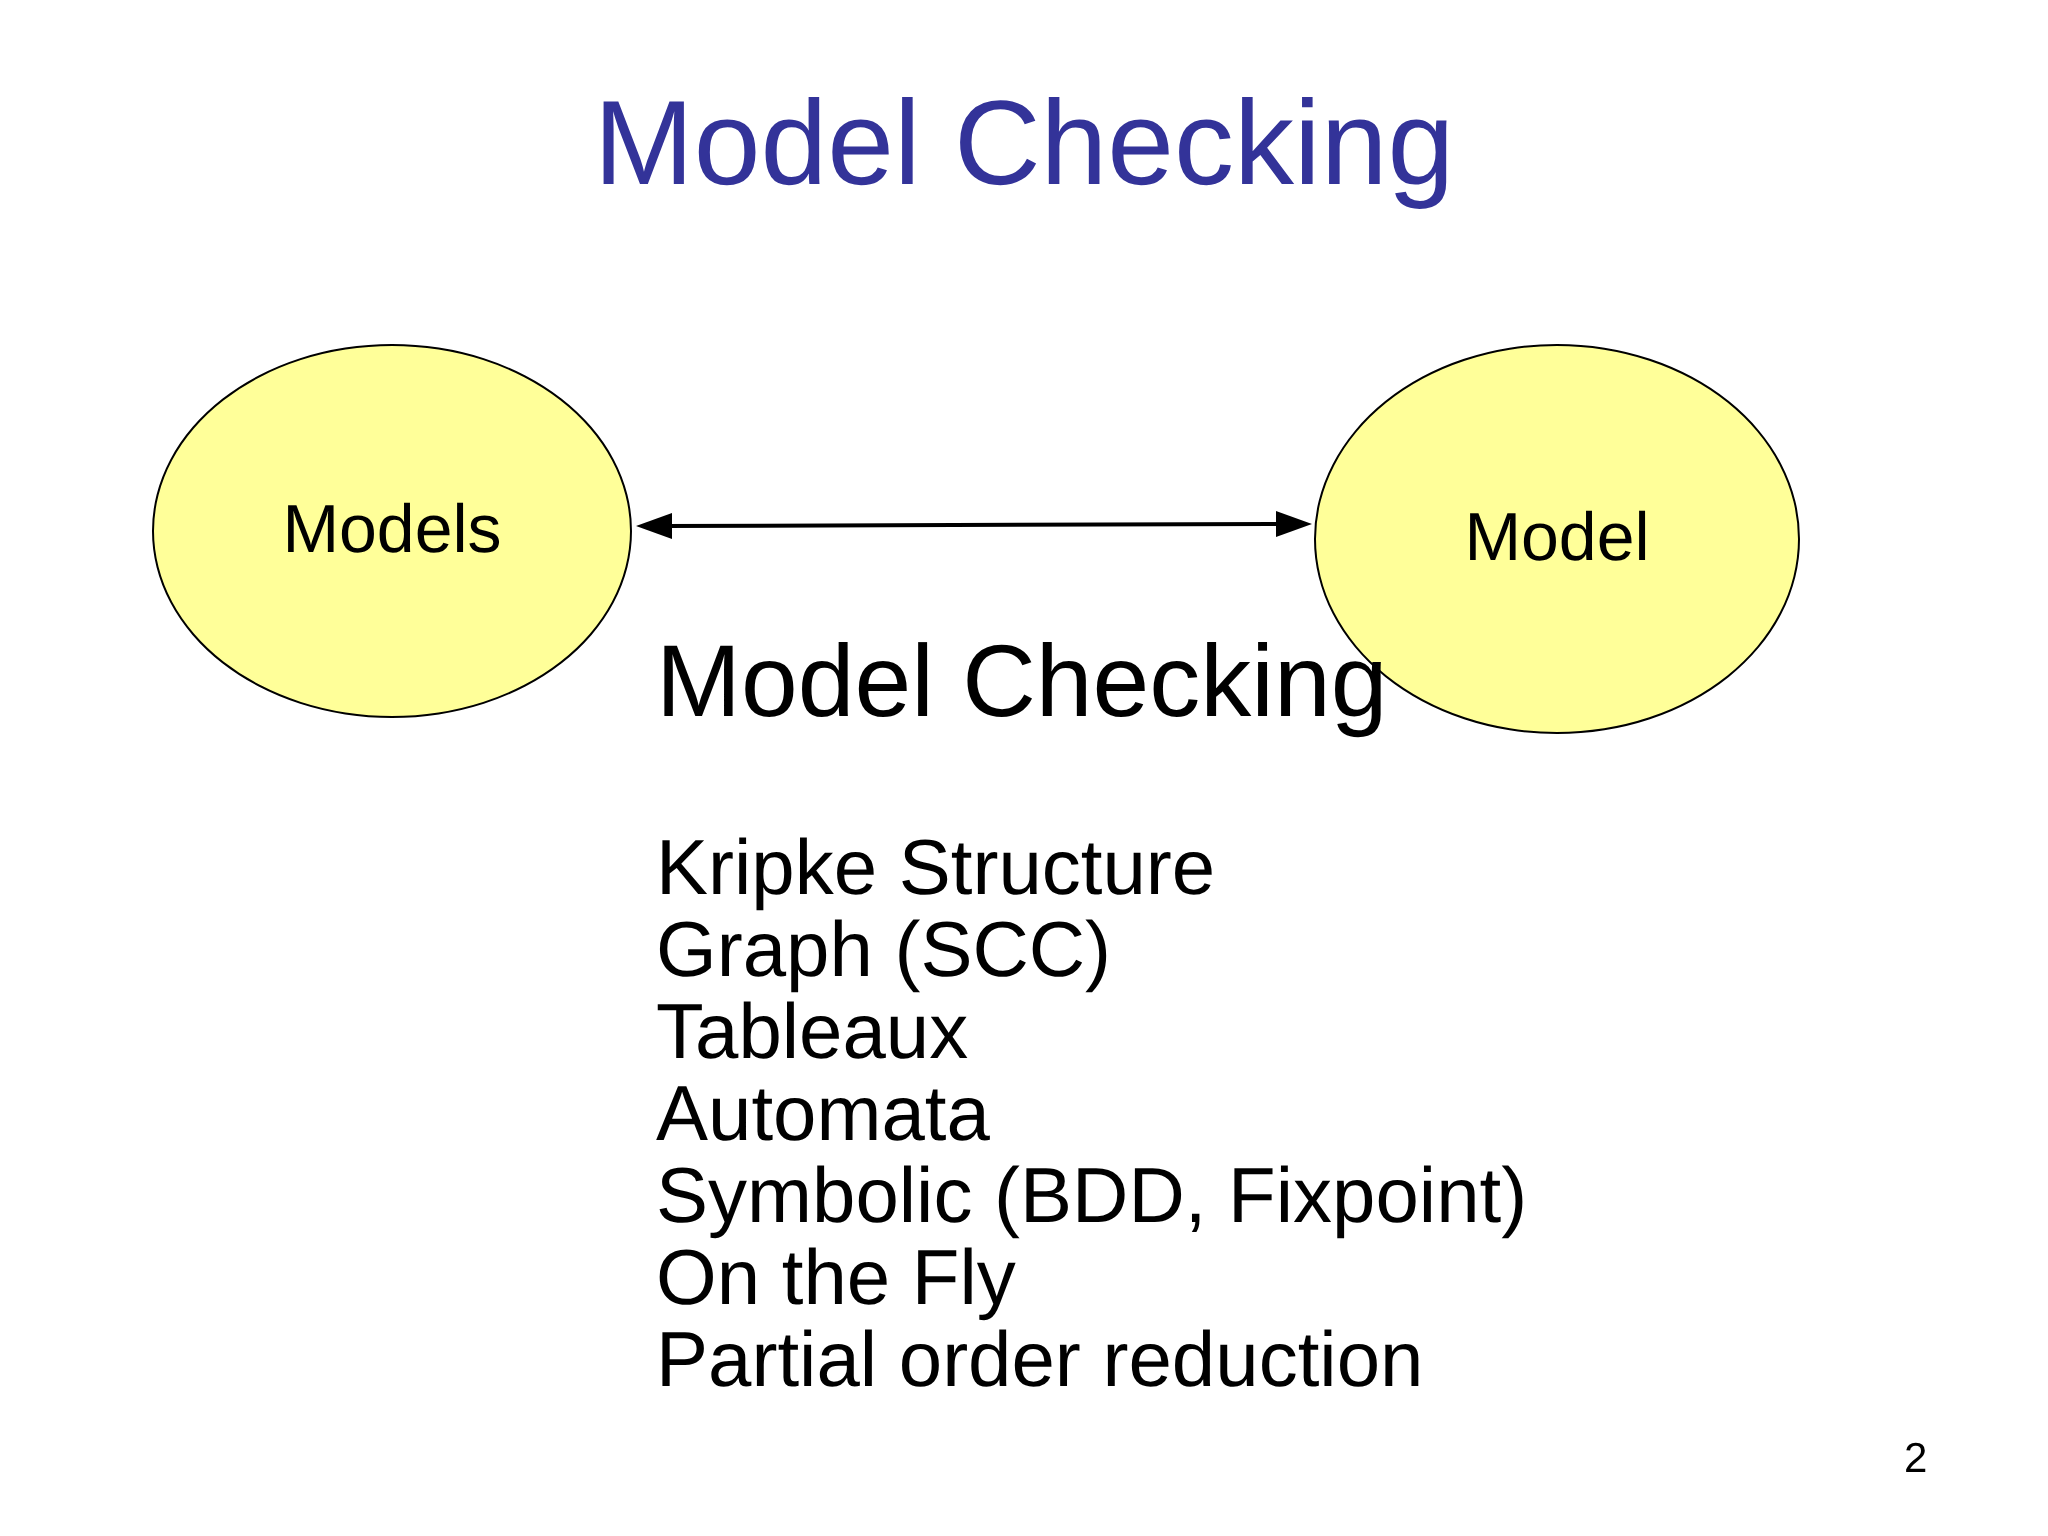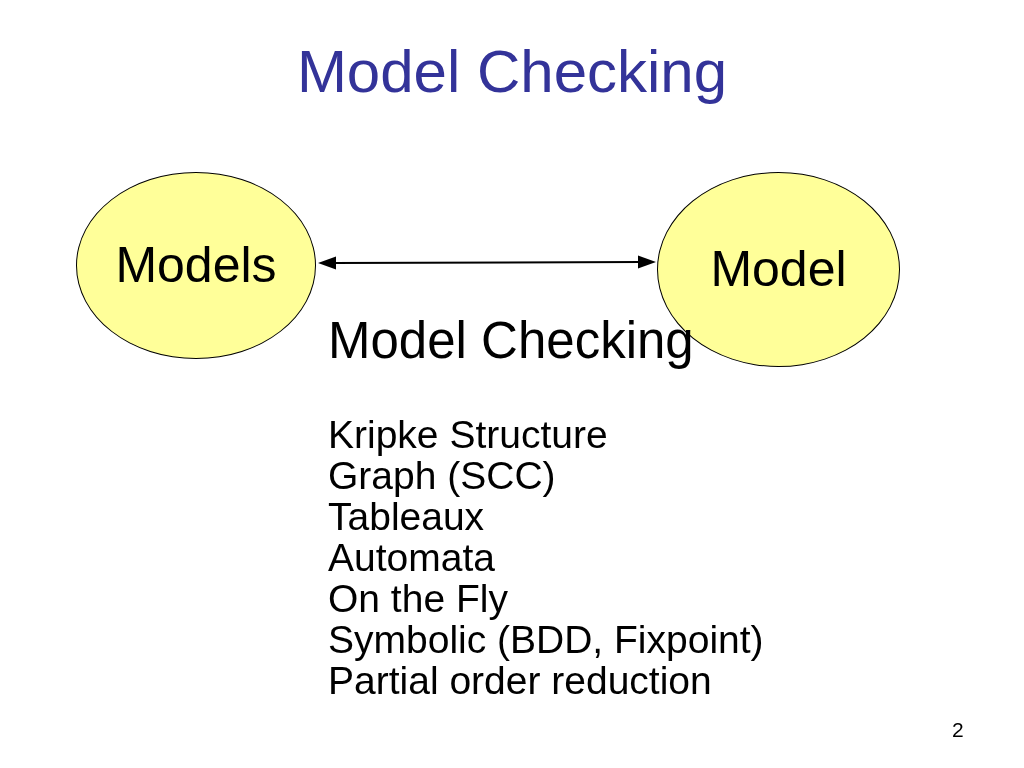--- a/index.html
+++ b/index.html
@@ -27,21 +27,21 @@
 
   .ellipse {
     position: absolute;
     border: 1.5px solid #000000;
     border-radius: 50%;
     display: flex;
     flex-direction: column;
     align-items: center;
     justify-content: center;
     text-align: right;
-    font-size: 50px;
+    font-size: 34px;
     line-height: 1.22;
   }
 
   .ellipse.left-node {
     left: 76px;
     top: 172px;
     width: 240px;
     height: 187px;
   }
 
@@ -108,20 +108,20 @@
     <polygon points="656,262 638,255.5 638,268.5" fill="#000000"></polygon>
   </svg>
 
   <div class="arrow-label">Model Checking</div>
 
   <div class="method-list">
     <div>Kripke Structure</div>
     <div>Graph (SCC)</div>
     <div>Tableaux</div>
     <div>Automata</div>
+    <div>Symbolic (BDD, Fixpoint)</div>
     <div>On the Fly</div>
-    <div>Symbolic (BDD, Fixpoint)</div>
     <div>Partial order reduction</div>
   </div>
 
   <div class="page-number">2</div>
 
 </div>
 
 </body></html>

